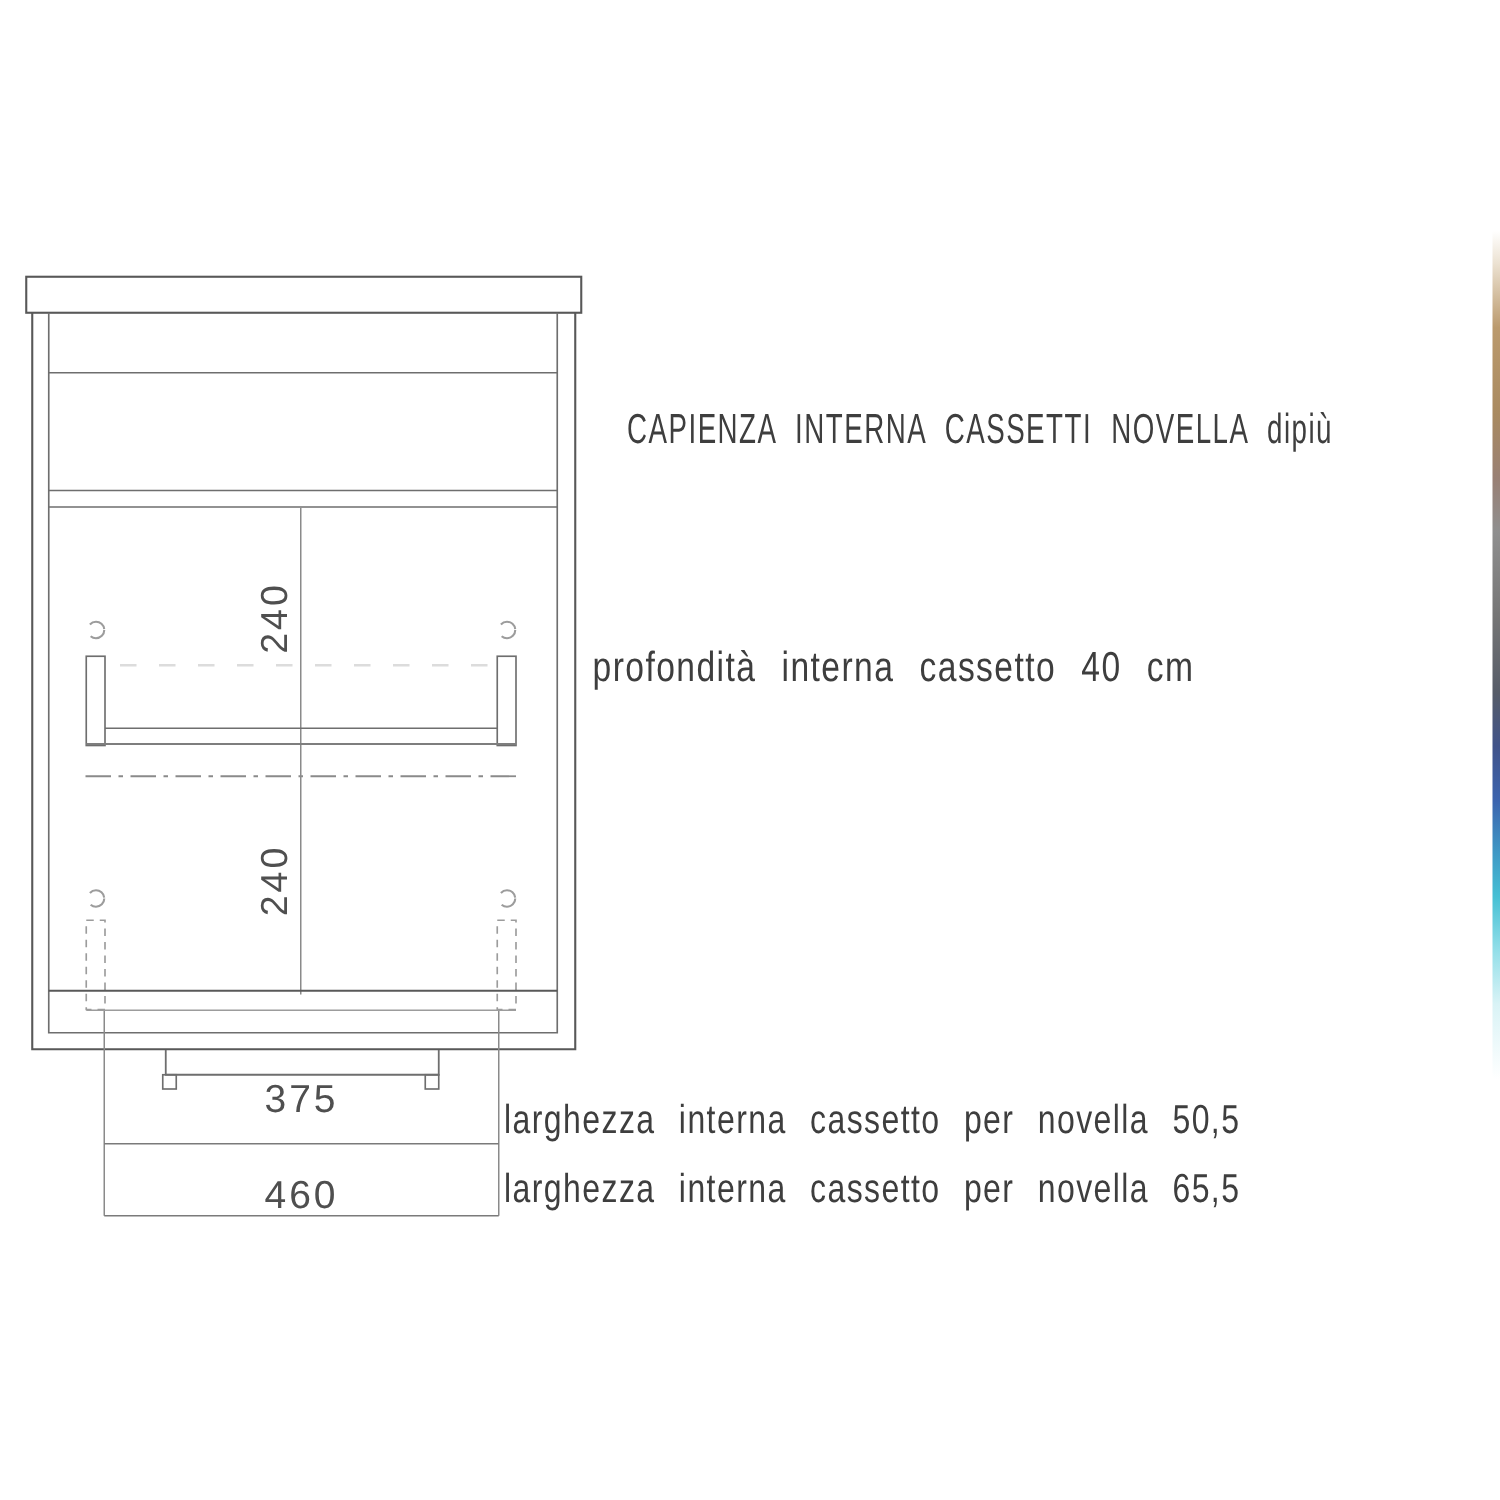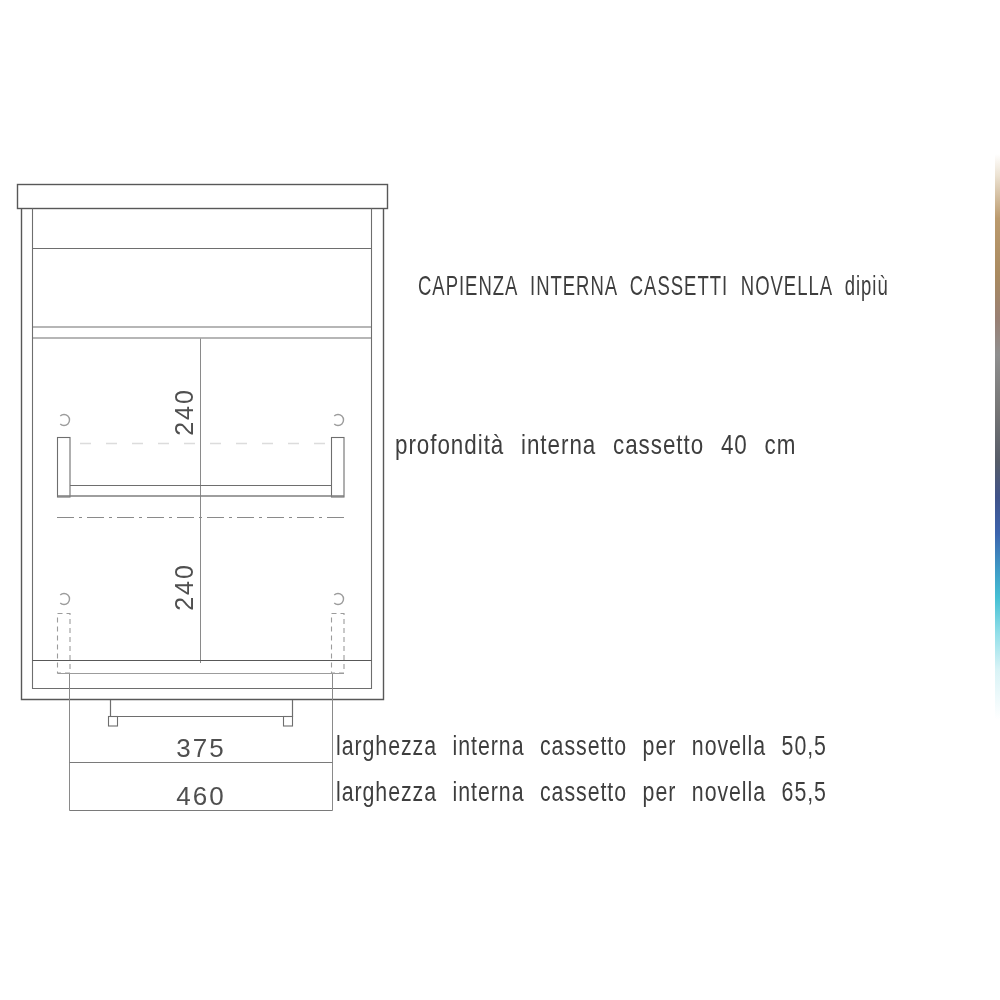--- a/index.html
+++ b/index.html
@@ -56,21 +56,21 @@
   }
   .dim-h {
     position: absolute;
     width: 120px;
     text-align: center;
     color: #4f4f4f;
     font-size: 26px;
     letter-spacing: 2px;
     font-family: "Liberation Sans", sans-serif;
   }
-  .dim-375 { left: 141px; top: 733px; }
+  .dim-375 { left: 141px; top: 717px; }
   .dim-530 { left: 141px; top: 781px; }
   .dim-v {
     position: absolute;
     color: #4f4f4f;
     font-size: 25px;
     letter-spacing: 2px;
     white-space: nowrap;
     font-family: "Liberation Sans", sans-serif;
     transform: translate(-50%, -50%) rotate(-90deg);
   }

